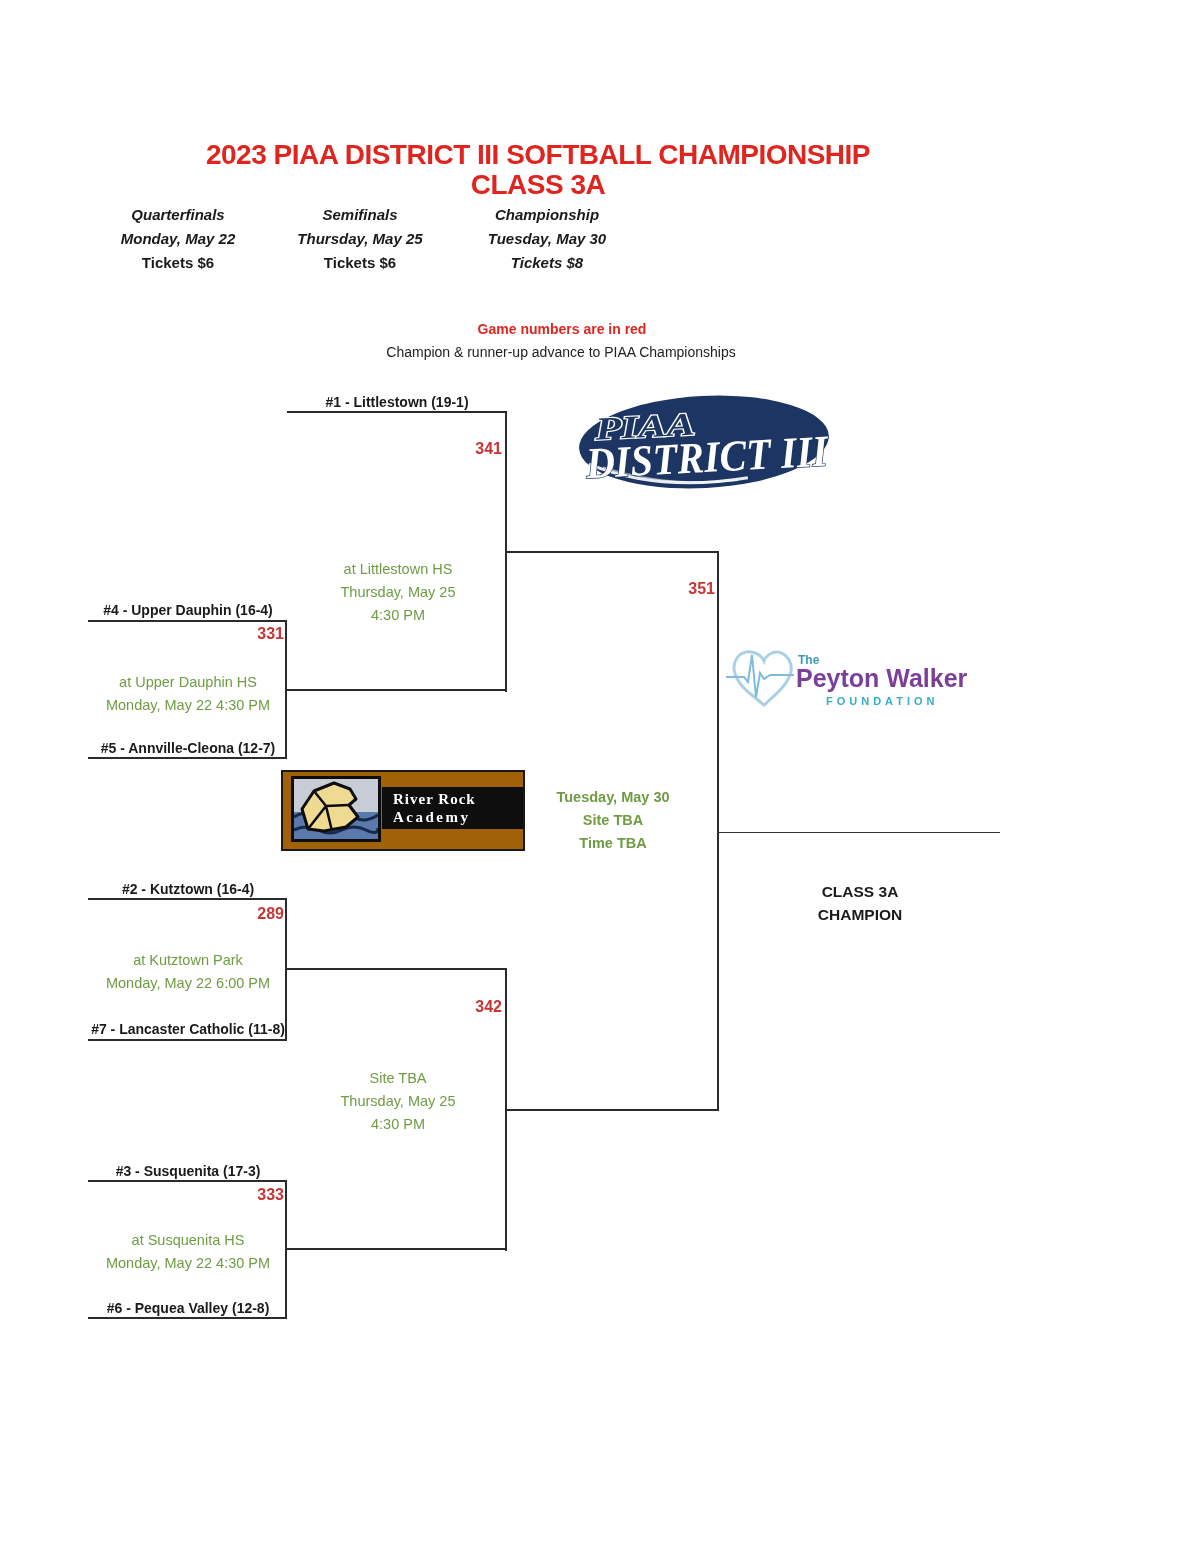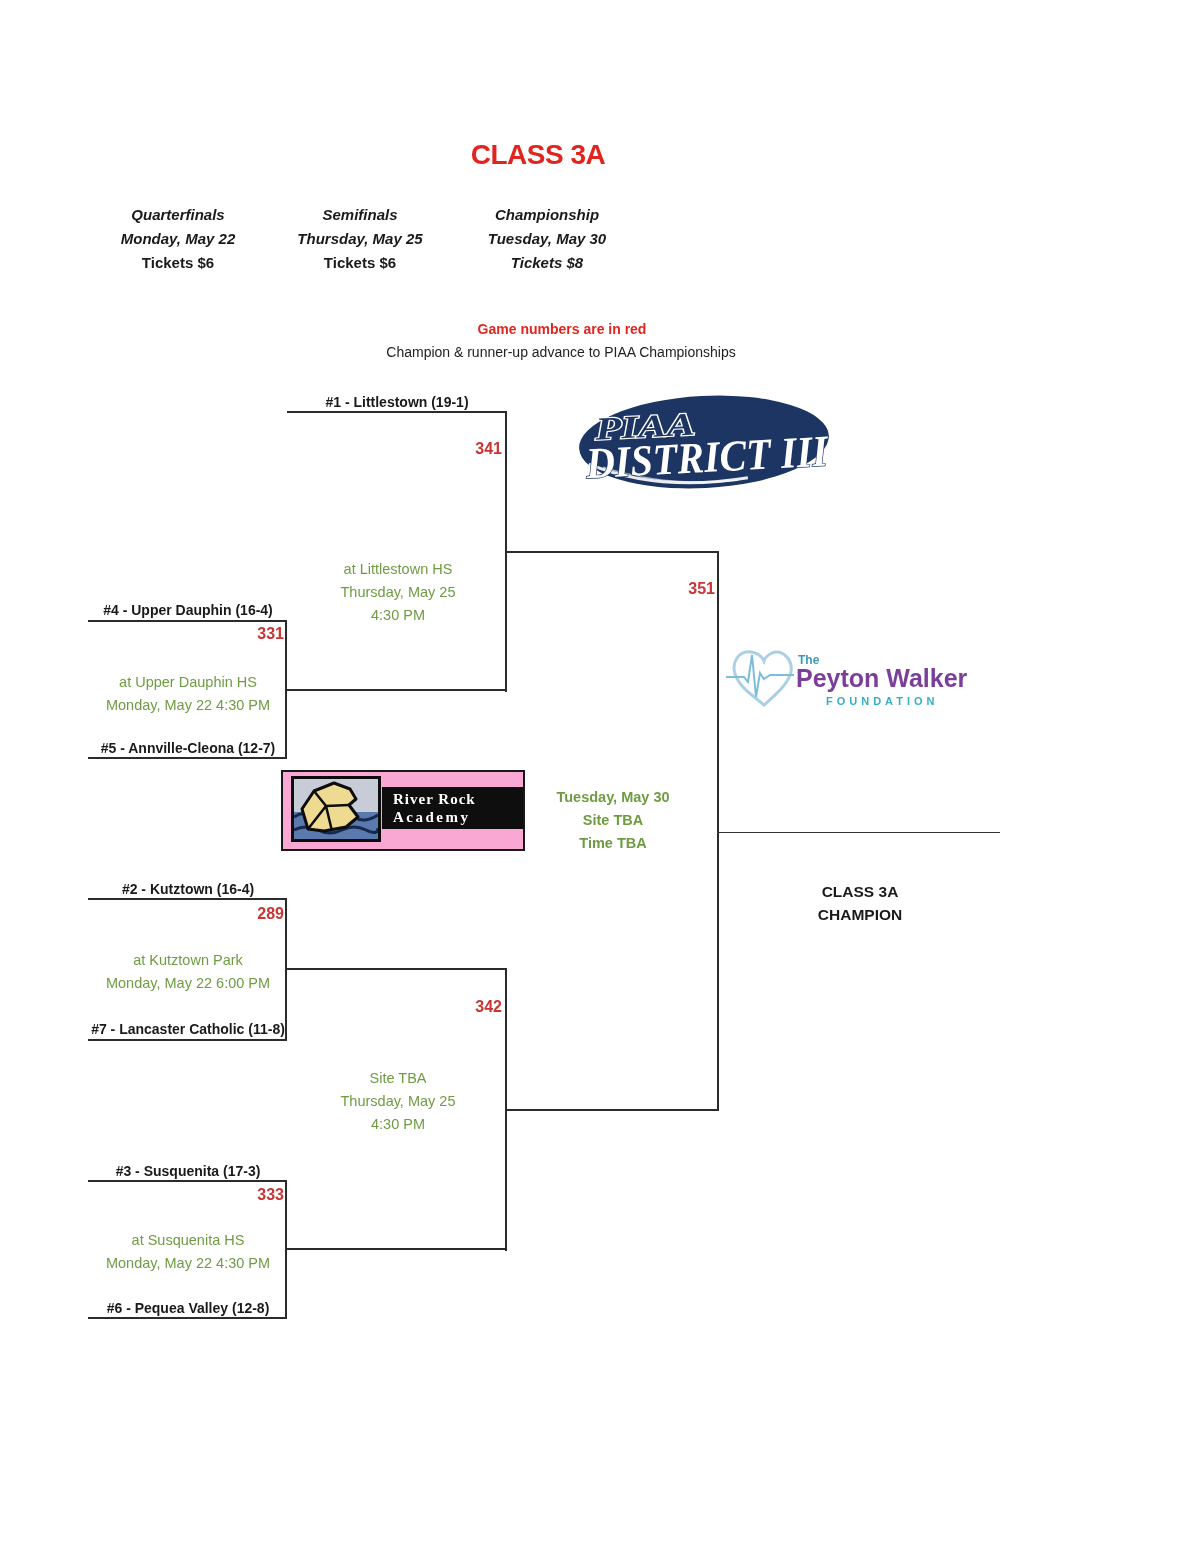--- a/index.html
+++ b/index.html
@@ -27,41 +27,42 @@
   
   .game{font-size:16px;font-weight:bold;color:#c93434;width:100px;text-align:right;white-space:nowrap;}
   
   .info{width:220px;font-size:14.5px;line-height:23px;color:#6f9c43;}
   .info.bold{font-weight:bold;}
   
   #champ-label{left:760px;top:880px;width:200px;font-size:15.5px;font-weight:bold;line-height:23px;}
   
   #piaa-logo{left:576px;top:392px;width:256px;height:102px;}
   
-  #rr-logo{left:281px;top:770px;width:244px;height:81px;background:#f9a8d4;
+  #rr-logo{left:281px;top:770px;width:244px;height:81px;background:#a16207;
            border:2px solid #181818;box-sizing:border-box;}
   #rr-photo{position:absolute;left:8px;top:4px;width:84px;height:60px;border:3px solid #0d0d0d;background:#c7ccd6;}
   #rr-band{position:absolute;left:99px;right:0;top:15px;height:42px;background:#0e0e0e;
            color:#fff;font-family:"Liberation Serif",serif;font-weight:bold;
            padding:3px 0 0 11px;box-sizing:border-box;}
   #rr-band .l1{font-size:15px;letter-spacing:1px;line-height:18px;white-space:nowrap;}
   #rr-band .l2{font-size:15px;letter-spacing:2.5px;line-height:18px;white-space:nowrap;}
   
   #pw-logo{left:726px;top:644px;width:262px;height:70px;}
   #pw-the{position:absolute;left:72px;top:9px;font-size:12px;color:#3f9ab0;font-weight:bold;}
   #pw-name{position:absolute;left:70px;top:20px;font-size:25px;font-weight:bold;color:#7b3f9a;white-space:nowrap;}
   #pw-found{position:absolute;left:100px;top:51px;font-size:11px;font-weight:bold;
             color:#35aec6;letter-spacing:4px;white-space:nowrap;}
 </style>
 </head>
 <body>
 
 <div id="page">
 
   <div class="abs ctr" id="title">
+    <div>2023 PIAA DISTRICT III SOFTBALL CHAMPIONSHIP</div>
     <div>CLASS 3A</div>
   </div>
 
   <div class="abs ctr round r1">
     <div>Quarterfinals</div>
     <div>Monday, May 22</div>
     <div class="tickets">Tickets $6</div>
   </div>
   <div class="abs ctr round r2">
     <div>Semifinals</div>

